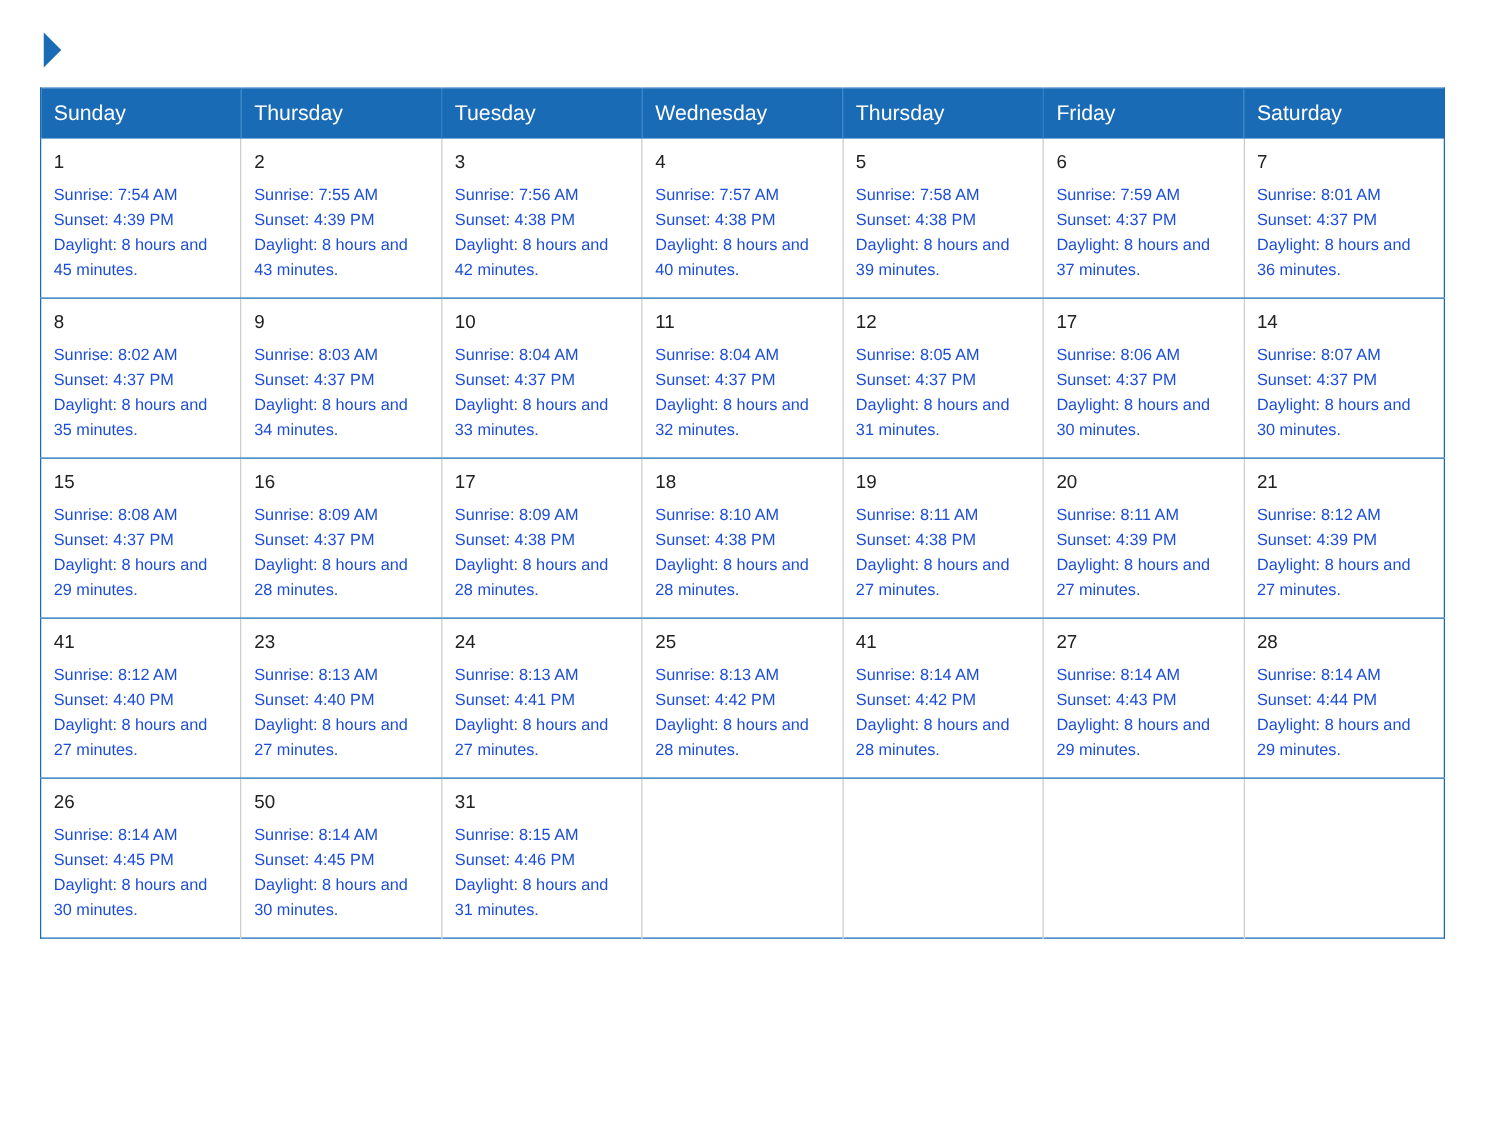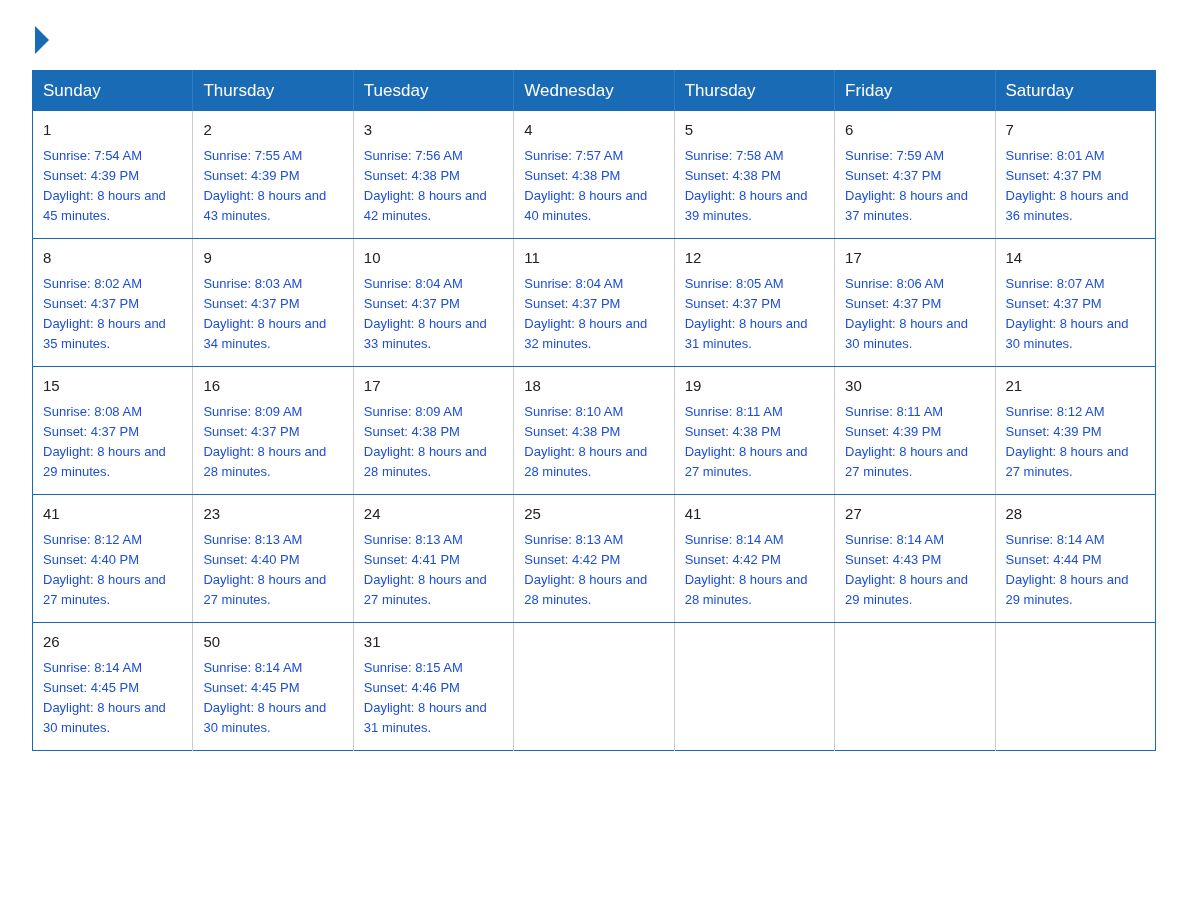--- a/index.html
+++ b/index.html
@@ -177,21 +177,21 @@
         <td><span class="day-number">15</span>
 <span class="day-info">Sunrise: 8:08 AM<br>Sunset: 4:37 PM<br>Daylight: 8 hours and 29 minutes.</span></td>
         <td><span class="day-number">16</span>
 <span class="day-info">Sunrise: 8:09 AM<br>Sunset: 4:37 PM<br>Daylight: 8 hours and 28 minutes.</span></td>
         <td><span class="day-number">17</span>
 <span class="day-info">Sunrise: 8:09 AM<br>Sunset: 4:38 PM<br>Daylight: 8 hours and 28 minutes.</span></td>
         <td><span class="day-number">18</span>
 <span class="day-info">Sunrise: 8:10 AM<br>Sunset: 4:38 PM<br>Daylight: 8 hours and 28 minutes.</span></td>
         <td><span class="day-number">19</span>
 <span class="day-info">Sunrise: 8:11 AM<br>Sunset: 4:38 PM<br>Daylight: 8 hours and 27 minutes.</span></td>
-        <td><span class="day-number">30</span>
+        <td><span class="day-number">20</span>
 <span class="day-info">Sunrise: 8:11 AM<br>Sunset: 4:39 PM<br>Daylight: 8 hours and 27 minutes.</span></td>
         <td><span class="day-number">21</span>
 <span class="day-info">Sunrise: 8:12 AM<br>Sunset: 4:39 PM<br>Daylight: 8 hours and 27 minutes.</span></td>
       </tr>
       <tr>
         <td><span class="day-number">41</span>
 <span class="day-info">Sunrise: 8:12 AM<br>Sunset: 4:40 PM<br>Daylight: 8 hours and 27 minutes.</span></td>
         <td><span class="day-number">23</span>
 <span class="day-info">Sunrise: 8:13 AM<br>Sunset: 4:40 PM<br>Daylight: 8 hours and 27 minutes.</span></td>
         <td><span class="day-number">24</span>

